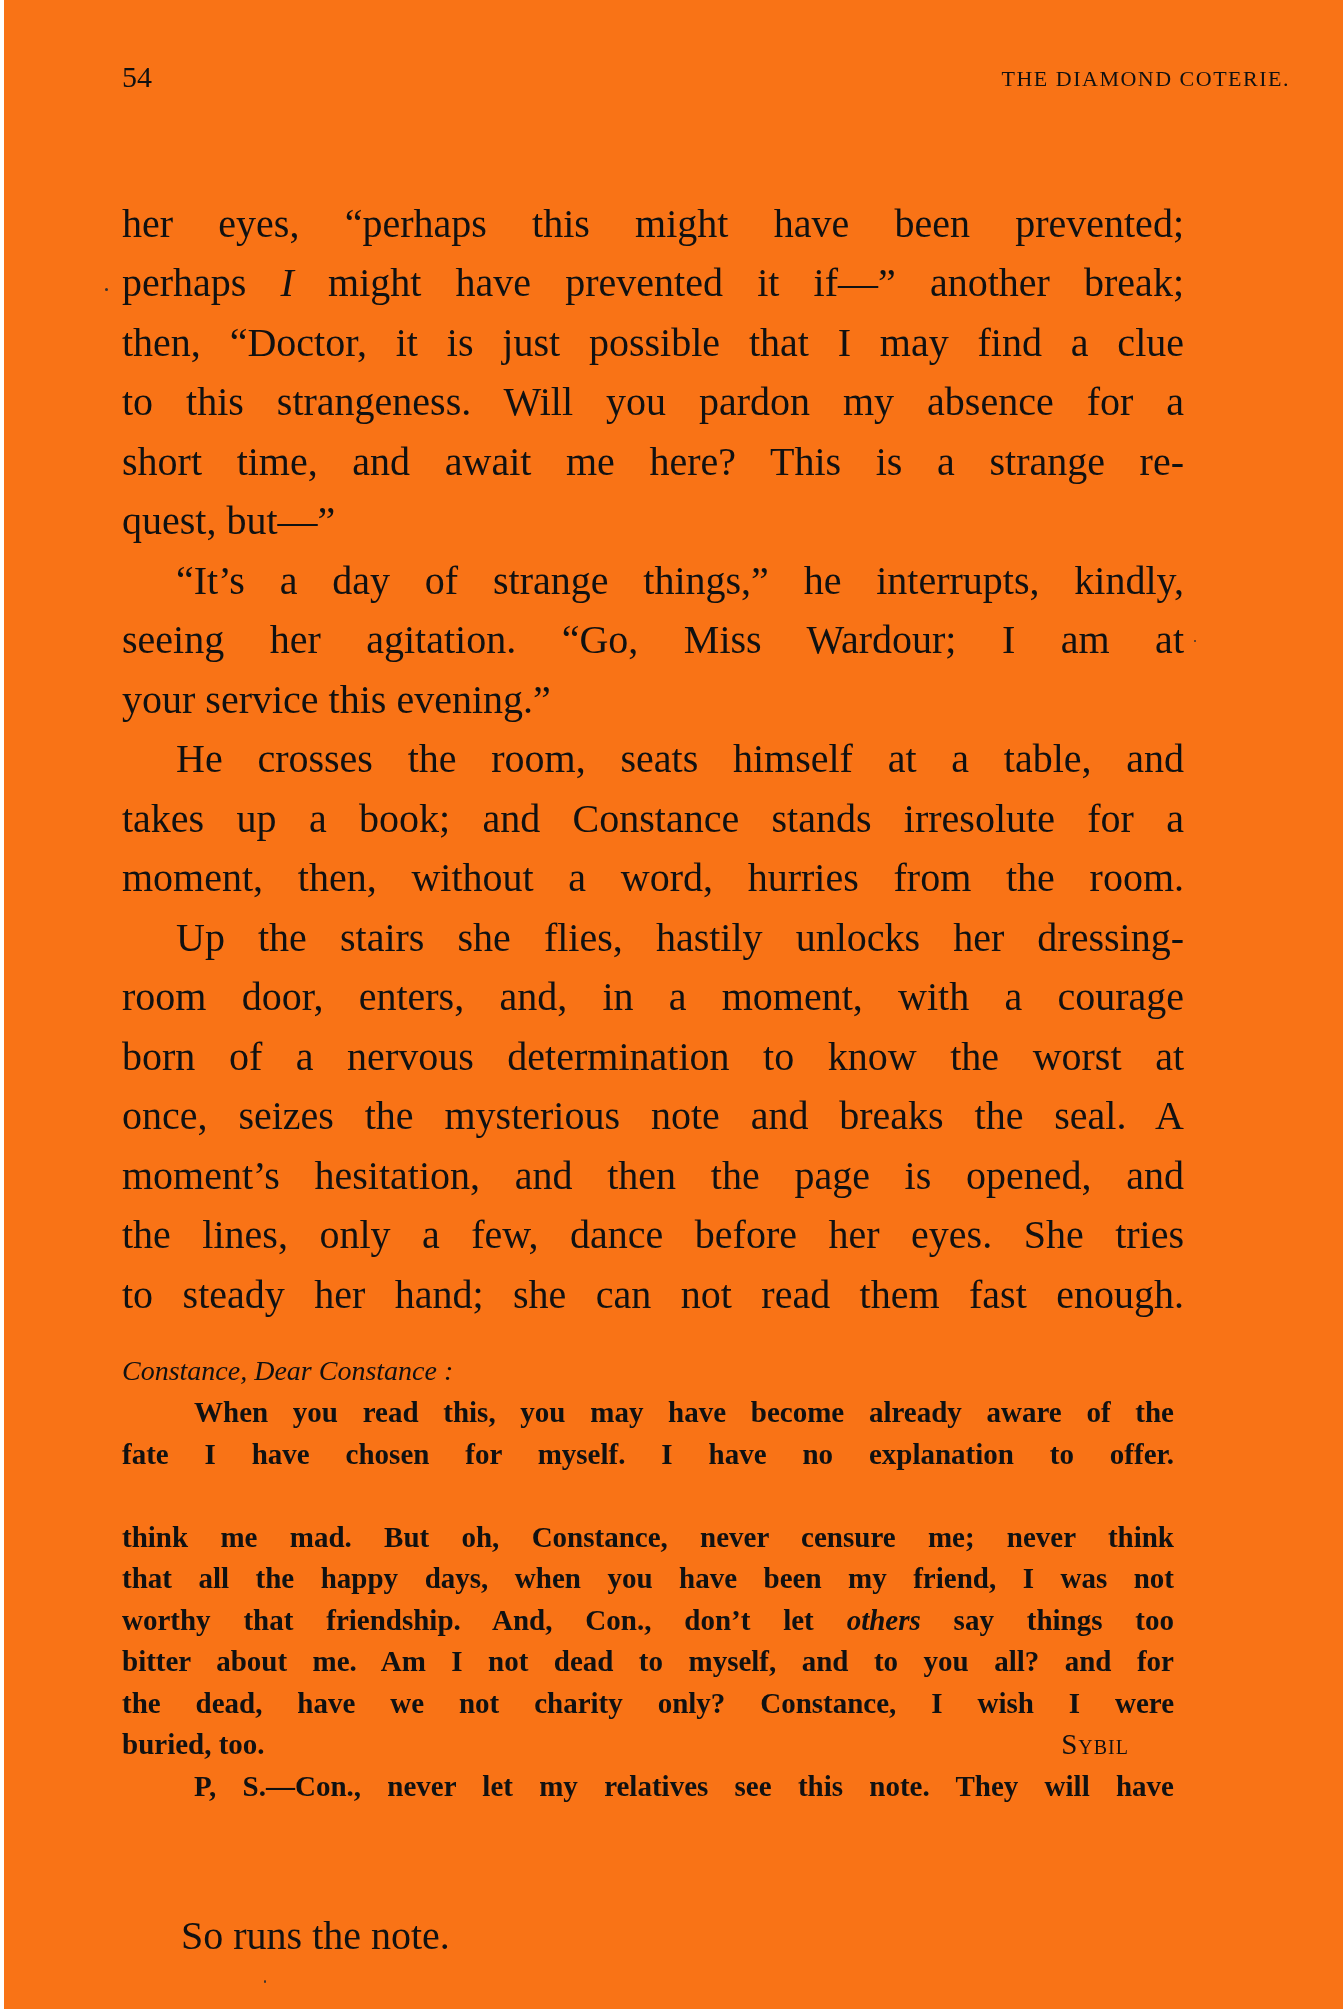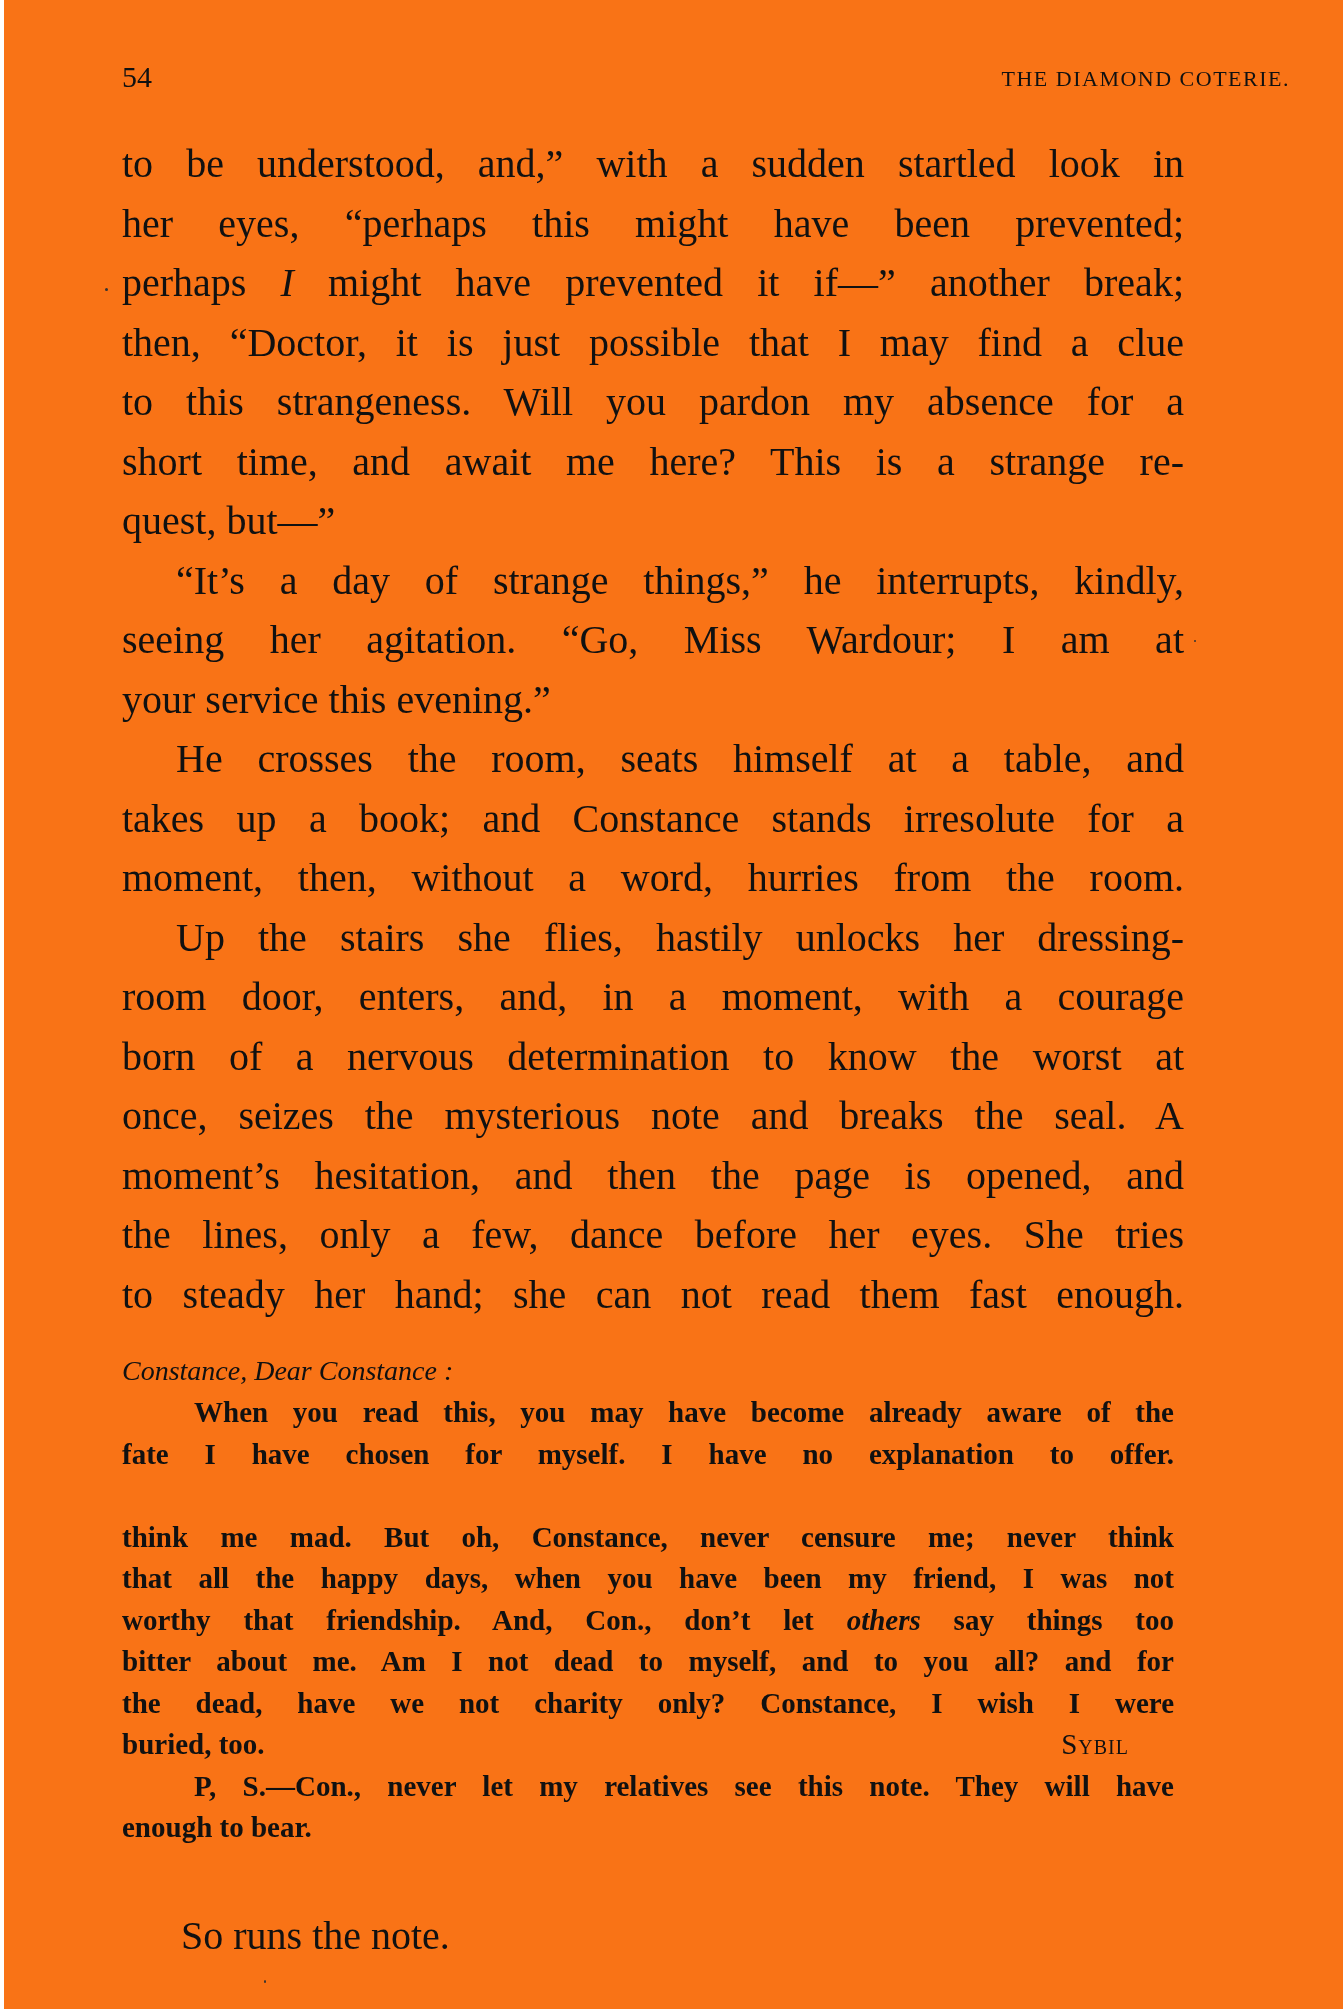--- a/index.html
+++ b/index.html
@@ -20,21 +20,20 @@
   .speck { position: absolute; width: 3px; height: 3px; background: #333; border-radius: 50%; }
 </style>
 </head>
 <body>
 
 <div class="page">
 
   <div class="folio">54</div>
   <div class="running-head">THE DIAMOND COTERIE.</div>
 
-  <div class="line" style="top:140px">to be understood, and,” with a sudden startled look in</div>
   <div class="line" style="top:200px">her eyes, “perhaps this might have been prevented;</div>
   <div class="line" style="top:259px"><span>perhaps </span><em>I</em><span> might have prevented it if—” another break;</span></div>
   <div class="line" style="top:319px">then, “Doctor, it is just possible that I may find a clue</div>
   <div class="line" style="top:378px">to this strangeness.  Will you pardon my absence for a</div>
   <div class="line" style="top:438px">short time, and await me here?  This is a strange re-</div>
   <div class="line indent" style="top:557px">“It’s a day of strange things,” he interrupts, kindly,</div>
   <div class="line last" style="top:497px">quest, but—”</div>
   <div class="line" style="top:616px">seeing her agitation.  “Go, Miss Wardour; I am at</div>
   <div class="line last" style="top:676px">your service this evening.”</div>
   <div class="line indent" style="top:735px">He crosses the room, seats himself at a table, and</div>
@@ -52,20 +51,19 @@
   <div class="nline indent" style="top:1395px">When you read this, you may have become already aware of the</div>
   <div class="nline" style="top:1437px">fate I have chosen for myself.  I have no explanation to offer.</div>
   <div class="nline" style="top:1520px">think me mad.  But oh, Constance, never censure me; never think</div>
   <div class="nline" style="top:1561px">that all the happy days, when you have been my friend, I was not</div>
   <div class="nline" style="top:1603px"><span>worthy that friendship.  And, Con., don’t let </span><em>others</em><span> say things too</span></div>
   <div class="nline" style="top:1644px">bitter about me.  Am I not dead to myself, and to you all? and for</div>
   <div class="nline" style="top:1686px">the dead, have we not charity only?  Constance, I wish I were</div>
   <div class="nline last" style="top:1727px">buried, too.</div>
   <div class="sig" style="top:1727px">Sybil</div>
   <div class="nline indent" style="top:1769px">P, S.—Con., never let my relatives see this note.  They will have</div>
-  <div class="nline last" style="top:1810px">enough to bear.</div>
 
   <div class="closing">So runs the note.</div>
 
   <span class="speck" style="left:101px;top:288px"></span>
   <span class="speck" style="left:1190px;top:640px;width:2px;height:2px"></span>
   <span class="speck" style="left:260px;top:1980px;width:2px;height:3px"></span>
 </div>
 
 </body></html>

